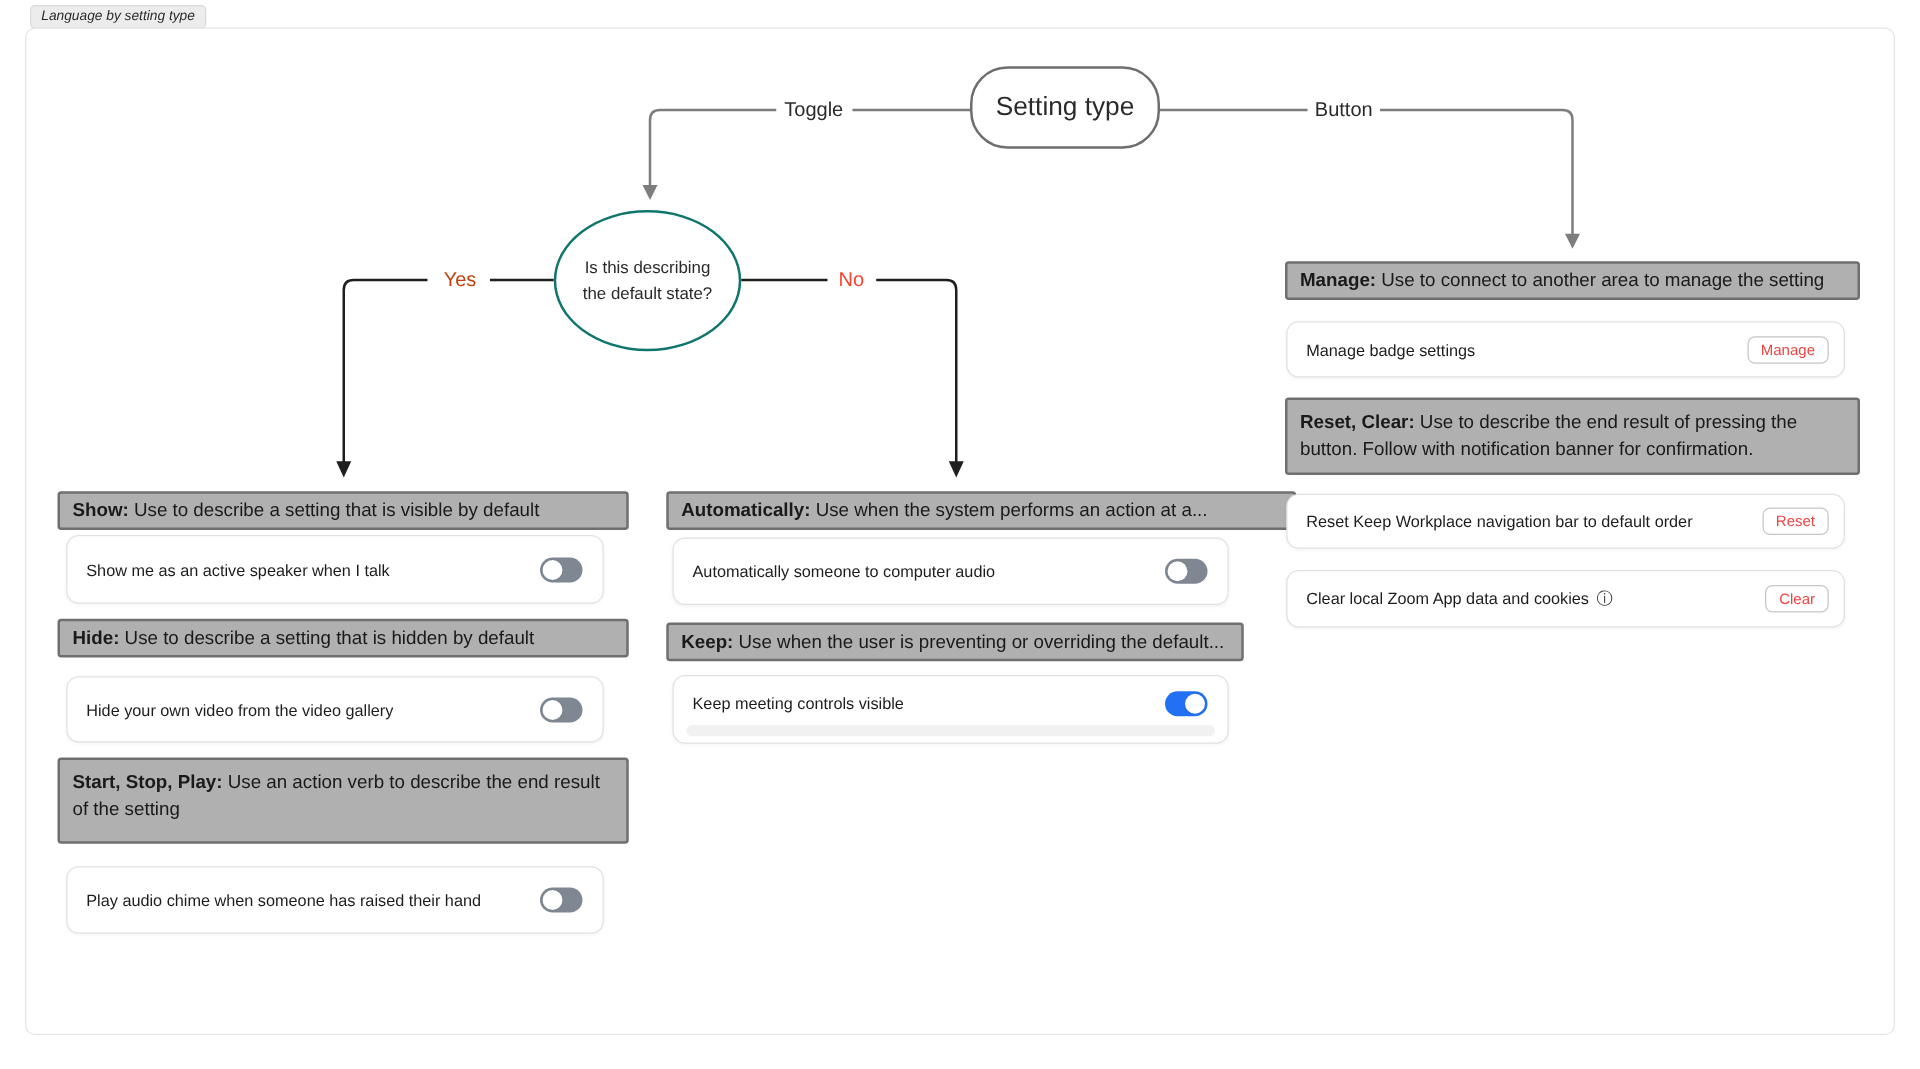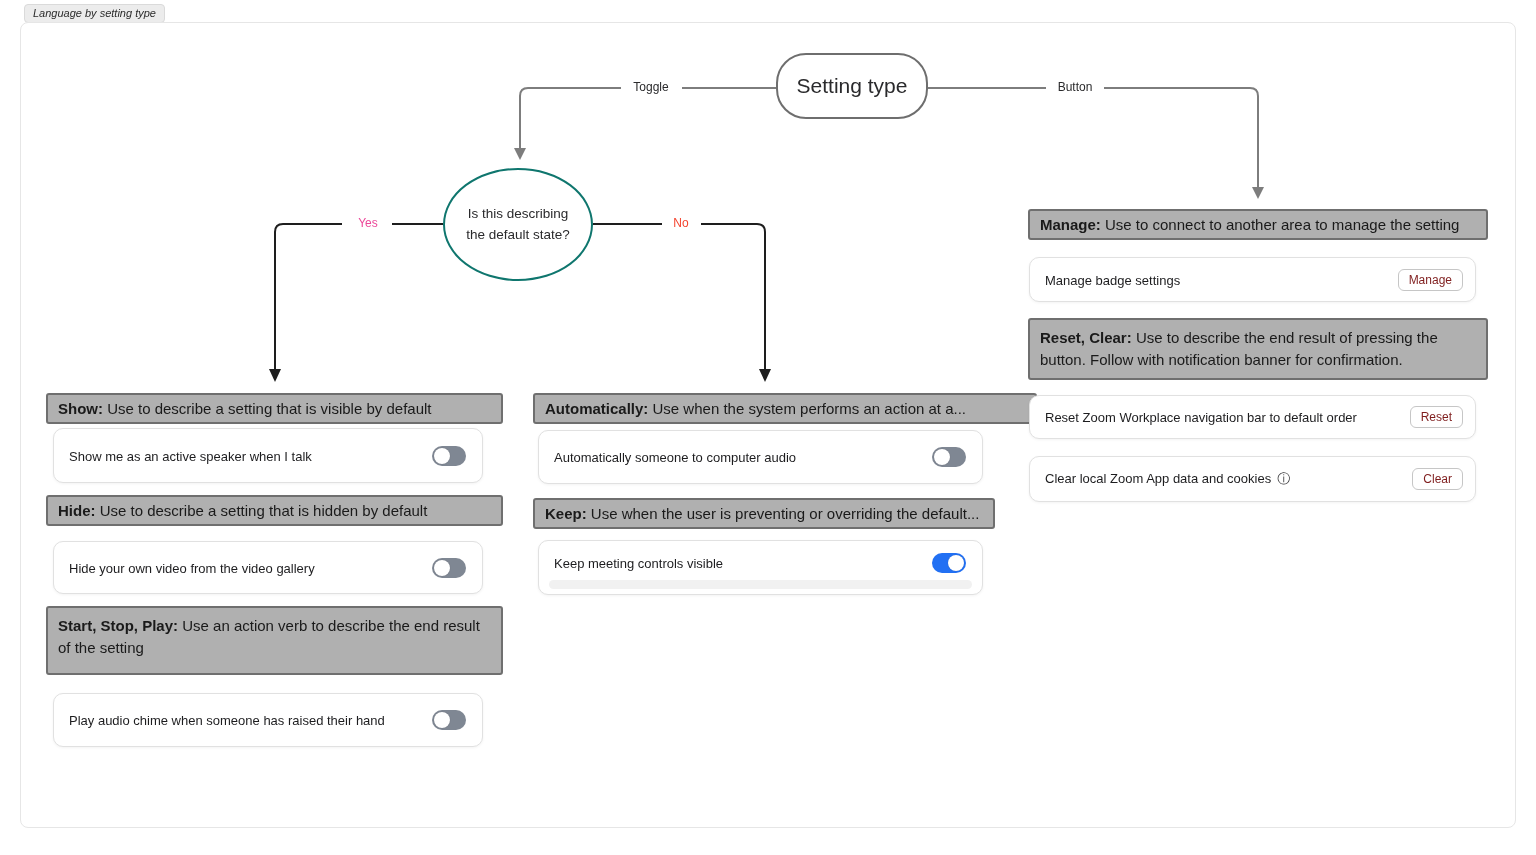--- a/index.html
+++ b/index.html
@@ -34,24 +34,24 @@
 
   .ellipse {
     position: absolute; left: 443px; top: 168px; width: 150px; height: 113px;
     border: 2px solid #0f766e; border-radius: 50%; background: #ffffff;
     display: flex; align-items: center; justify-content: center;
   }
   .ellipse .q {
     width: 112px; text-align: center; font-size: 13.5px; line-height: 1.55; color: #2a2a2c;
   }
 
-  .lbl { position: absolute; font-size: 12px; color: #2a2a2c; text-align: center; }
+  .lbl { position: absolute; font-size: 16px; color: #2a2a2c; text-align: center; }
   .lbl-toggle { left: 620px; top: 80px; width: 62px; }
   .lbl-button { left: 1044px; top: 80px; width: 62px; }
-  .lbl-yes { left: 344px; top: 216px; width: 48px; color: #ec4899; }
+  .lbl-yes { left: 344px; top: 216px; width: 48px; color: #c2410c; }
   .lbl-no  { left: 660px; top: 216px; width: 42px; color: #f4432e; }
 
   .hdr {
     position: absolute; background: #b0b0b0; border: 2px solid #6f6f6f; border-radius: 3px;
     font-size: 15px; color: #1a1a1a; padding: 0 10px; line-height: 27px;
     white-space: nowrap; overflow: hidden;
   }
   .hdr.multi { white-space: normal; line-height: 22px; padding: 7px 10px; }
   .hdr b { font-weight: bold; }
 
@@ -74,21 +74,21 @@
   .toggle .knob {
     position: absolute; top: 2px; left: 2px; width: 16px; height: 16px;
     border-radius: 50%; background: #ffffff; box-shadow: 0 0 1px rgba(0,0,0,0.25);
   }
   .toggle[data-state="on"] { background: #2270f3; }
   .toggle[data-state="on"] .knob { left: auto; right: 2px; }
 
   .btn {
     position: absolute; right: 12px; top: 50%; transform: translateY(-50%);
     background: #ffffff; border: 1px solid #c6c6c6; border-radius: 6px;
-    font-family: inherit; font-size: 12px; color: #7f1d1d; padding: 3px 10px;
+    font-family: inherit; font-size: 12px; color: #ef4444; padding: 3px 10px;
     cursor: pointer; white-space: nowrap;
   }
 
   .peek-row {
     position: absolute; left: 10px; right: 10px; bottom: 5px; height: 9px;
     background: #f1f1f1; border-radius: 5px;
   }
 </style>
 </head>
 <body>
@@ -186,21 +186,21 @@
   </div>
   <div class="card" style="left:1029px; top:257px; width:447px; height:45px;">
     <span class="card-label">Manage badge settings</span>
     <button class="btn">Manage</button>
   </div>
 
   <div class="hdr multi" style="left:1028px; top:318px; width:460px; height:62px;">
     <b>Reset, Clear:</b><span> Use to describe the end result of pressing the button. Follow with notification banner for confirmation.</span>
   </div>
   <div class="card" style="left:1029px; top:395px; width:447px; height:44px;">
-    <span class="card-label">Reset Zoom Workplace navigation bar to default order</span>
+    <span class="card-label">Reset Keep Workplace navigation bar to default order</span>
     <button class="btn">Reset</button>
   </div>
   <div class="card" style="left:1029px; top:456px; width:447px; height:46px;">
     <span class="card-label">
       <span>Clear local Zoom App data and cookies</span><span class="info-ico">ⓘ</span>
     </span>
     <button class="btn">Clear</button>
   </div>
 
 </div>

